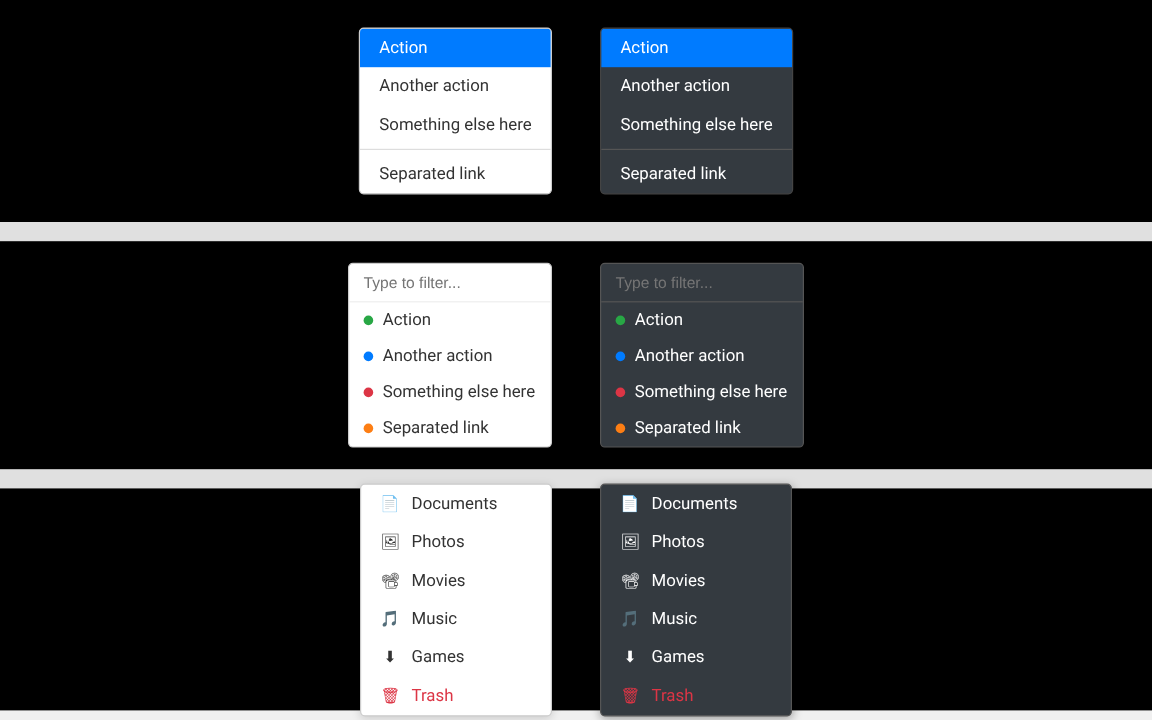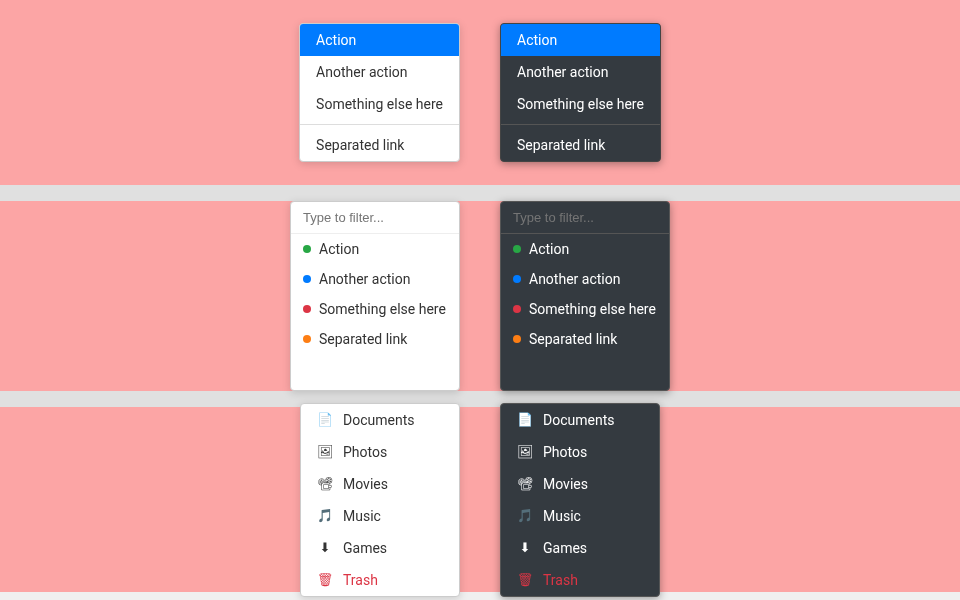--- a/index.html
+++ b/index.html
@@ -8,21 +8,21 @@
       font-family: -apple-system, BlinkMacSystemFont, "Segoe UI", Roboto, sans-serif;
       font-size: 14px;
       width: 960px;
       height: 600px;
       overflow: hidden;
       position: relative;
     }
 
     
     .section {
-      background: #fca5a5;
+      background: #000000;
       width: 100%;
       position: relative;
     }
     .section-divider {
       background: #e0e0e0;
       height: 16px;
       width: 100%;
     }
 
     
@@ -31,20 +31,21 @@
       display: flex;
       align-items: center;
       justify-content: center;
       gap: 40px;
     }
 
     
     .section-2 {
       height: 190px;
       display: flex;
+      align-items: center;
       justify-content: center;
       gap: 40px;
     }
 
     
     .section-3 {
       height: 185px;
       display: flex;
       align-items: center;
       justify-content: center;

